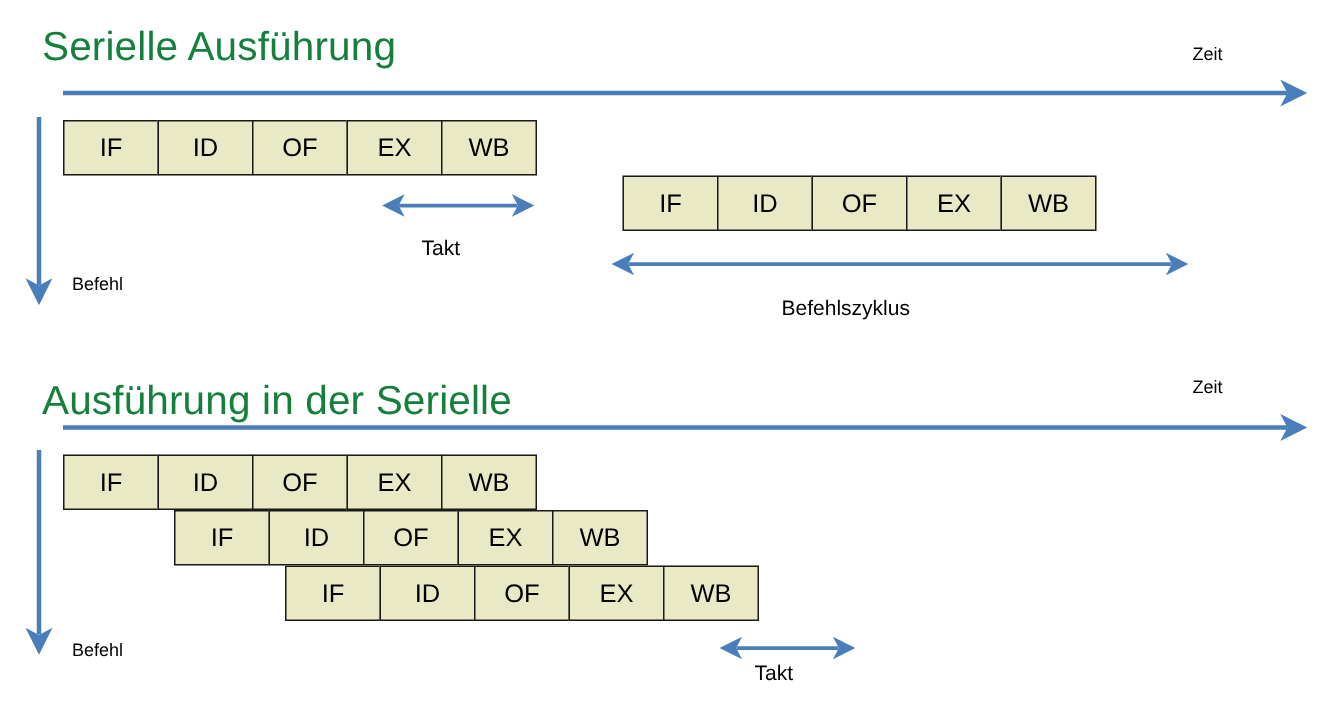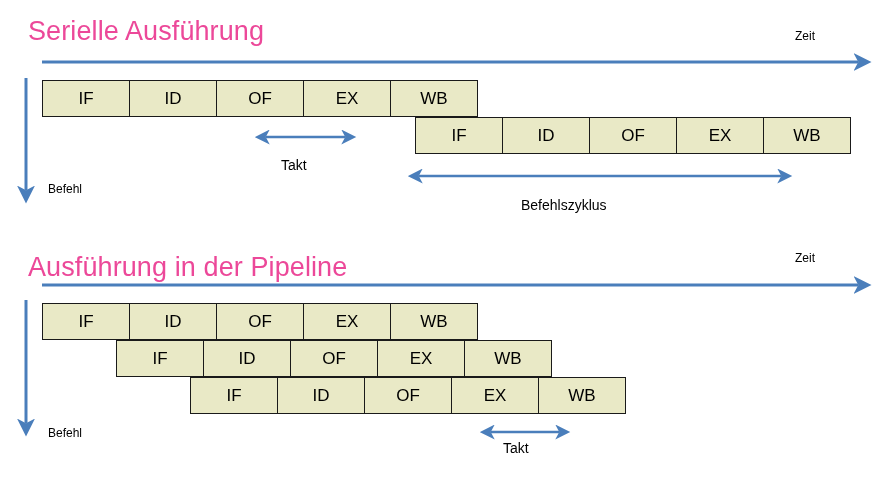--- a/index.html
+++ b/index.html
@@ -18,42 +18,42 @@
 
   
   .abs { position: absolute; }
 
   
   .section-title {
     font-size: 27px;
     font-weight: normal;
     line-height: 1;
     white-space: nowrap;
-    color: #ec4899;
+    color: #15803d;
     letter-spacing: 0.1px;
   }
 
   
   .axis-label {
     font-size: 12px;
     line-height: 1;
     white-space: nowrap;
     color: #000000;
   }
   .annot-label {
     font-size: 14px;
     line-height: 1;
     white-space: nowrap;
     color: #000000;
   }
 
   
   .stage-row { position: absolute; display: flex; }
   .stage-box {
-    width: 88px;
+    width: 64px;
     height: 37px;
     box-sizing: border-box;
     background: #E9E9C6;
     border: 1px solid #1a1a1a;
     margin-left: -1px;
     display: flex;
     align-items: center;
     justify-content: center;
     font-size: 17px;
     color: #000000;
@@ -91,21 +91,21 @@
 </div>
 
 <div class="stage-row" style="left:415px; top:117px;">
   <div class="stage-box">IF</div>
   <div class="stage-box">ID</div>
   <div class="stage-box">OF</div>
   <div class="stage-box">EX</div>
   <div class="stage-box">WB</div>
 </div>
 
-<div class="abs section-title" style="left:28px; top:254px;">Ausführung in der Pipeline</div>
+<div class="abs section-title" style="left:28px; top:254px;">Ausführung in der Serielle</div>
 
 <div class="abs axis-label" style="left:795px; top:252px;">Zeit</div>
 
 <div class="abs axis-label" style="left:48px; top:427px;">Befehl</div>
 
 <div class="abs annot-label" style="left:503px; top:441px;">Takt</div>
 
 <div class="stage-row" style="left:42px; top:303px;">
   <div class="stage-box">IF</div>
   <div class="stage-box">ID</div>

